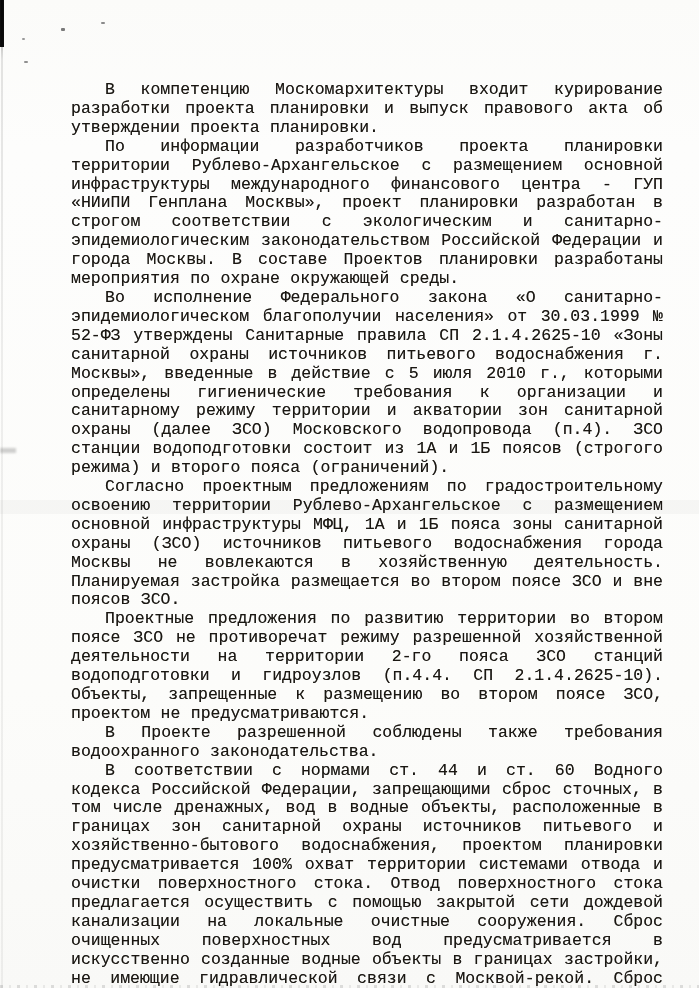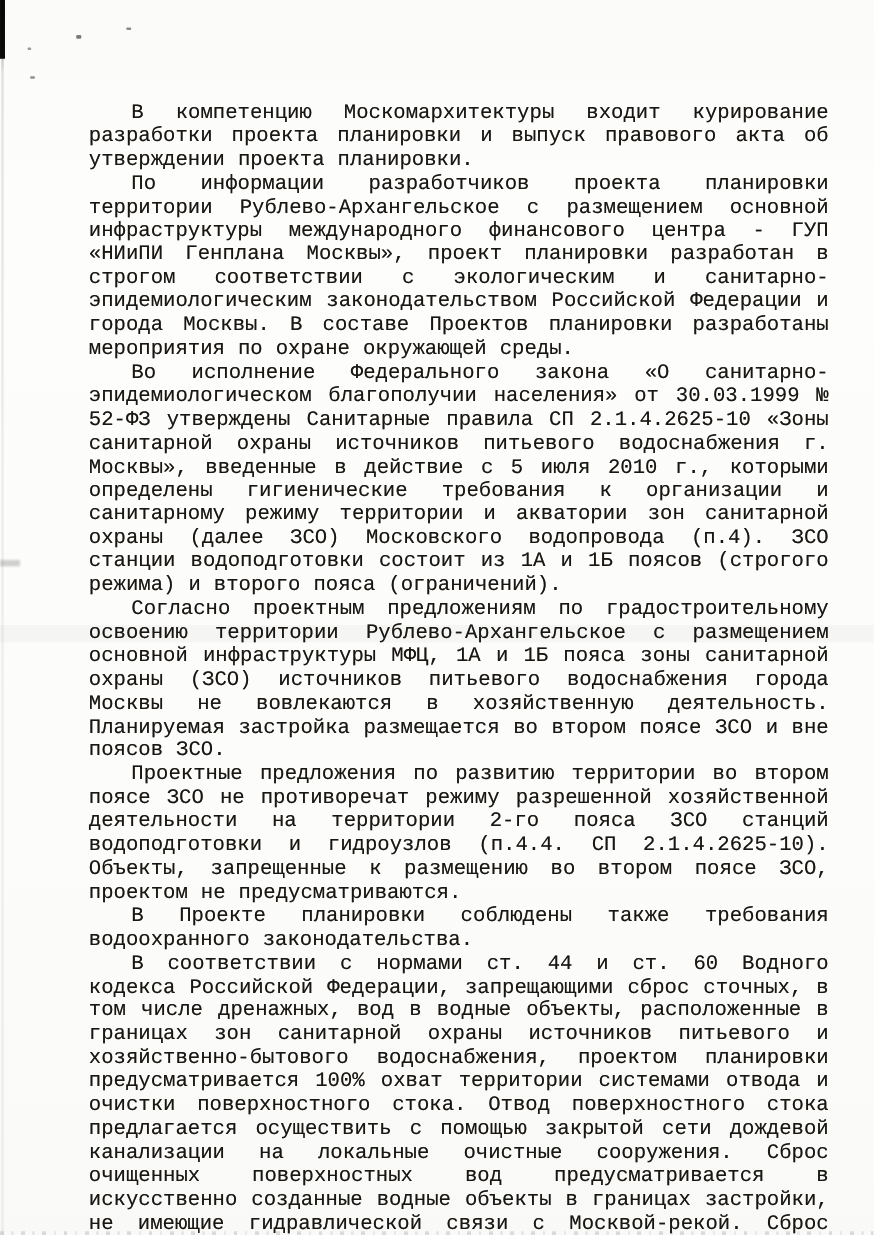--- a/index.html
+++ b/index.html
@@ -80,17 +80,17 @@
   <div class="artifact smudge"></div>
   <div class="artifact scan-band"></div>
   <div class="artifact bottom-noise"></div>
 
   <div class="textblock" style="color: rgb(26, 23, 18);">
     <p>В компетенцию Москомархитектуры входит курирование разработки проекта планировки и выпуск правового акта об утверждении проекта планировки.</p>
     <p>По информации разработчиков проекта планировки территории Рублево-Архангельское с размещением основной инфраструктуры международного финансового центра - ГУП «НИиПИ Генплана Москвы», проект планировки разработан в строгом соответствии с экологическим и санитарно-эпидемиологическим законодательством Российской Федерации и города Москвы. В составе Проектов планировки разработаны мероприятия по охране окружающей среды.</p>
     <p>Во исполнение Федерального закона «О санитарно-эпидемиологическом благополучии населения» от 30.03.1999 № 52-ФЗ утверждены Санитарные правила СП 2.1.4.2625-10 «Зоны санитарной охраны источников питьевого водоснабжения г. Москвы», введенные в действие с 5 июля 2010 г., которыми определены гигиенические требования к организации и санитарному режиму территории и акватории зон санитарной охраны (далее ЗСО) Московского водопровода (п.4). ЗСО станции водоподготовки состоит из 1А и 1Б поясов (строгого режима) и второго пояса (ограничений).</p>
     <p>Согласно проектным предложениям по градостроительному освоению территории Рублево-Архангельское с размещением основной инфраструктуры МФЦ, 1А и 1Б пояса зоны санитарной охраны (ЗСО) источников питьевого водоснабжения города Москвы не вовлекаются в хозяйственную деятельность. Планируемая застройка размещается во втором поясе ЗСО и вне поясов ЗСО.</p>
     <p>Проектные предложения по развитию территории во втором поясе ЗСО не противоречат режиму разрешенной хозяйственной деятельности на территории 2-го пояса ЗСО станций водоподготовки и гидроузлов (п.4.4. СП 2.1.4.2625-10). Объекты, запрещенные к размещению во втором поясе ЗСО, проектом не предусматриваются.</p>
-    <p>В Проекте планировки соблюдены также требования водоохранного законодательства.</p>
+    <p>В Проекте разрешенной соблюдены также требования водоохранного законодательства.</p>
     <p>В соответствии с нормами ст. 44 и ст. 60 Водного кодекса Российской Федерации, запрещающими сброс сточных, в том числе дренажных, вод в водные объекты, расположенные в границах зон санитарной охраны источников питьевого и хозяйственно-бытового водоснабжения, проектом планировки предусматривается 100% охват территории системами отвода и очистки поверхностного стока. Отвод поверхностного стока предлагается осуществить с помощью закрытой сети дождевой канализации на локальные очистные сооружения. Сброс очищенных поверхностных вод предусматривается в искусственно созданные водные объекты в границах застройки, не имеющие гидравлической связи с Москвой-рекой. Сброс сточных вод в Москву-реку исключен. Хозяйственно-бытовые сточные воды планируется отводить в Московскую городскую канализацию с передачей стоков на Курьяновские очистные сооружения (получены Технические условия АО «Мосводоканал» на подключение (технологическое присоединение) объектов нового строительства к централизованной системе водоотведения).</p>
   </div>
 
 </div>
 
 </body></html>

